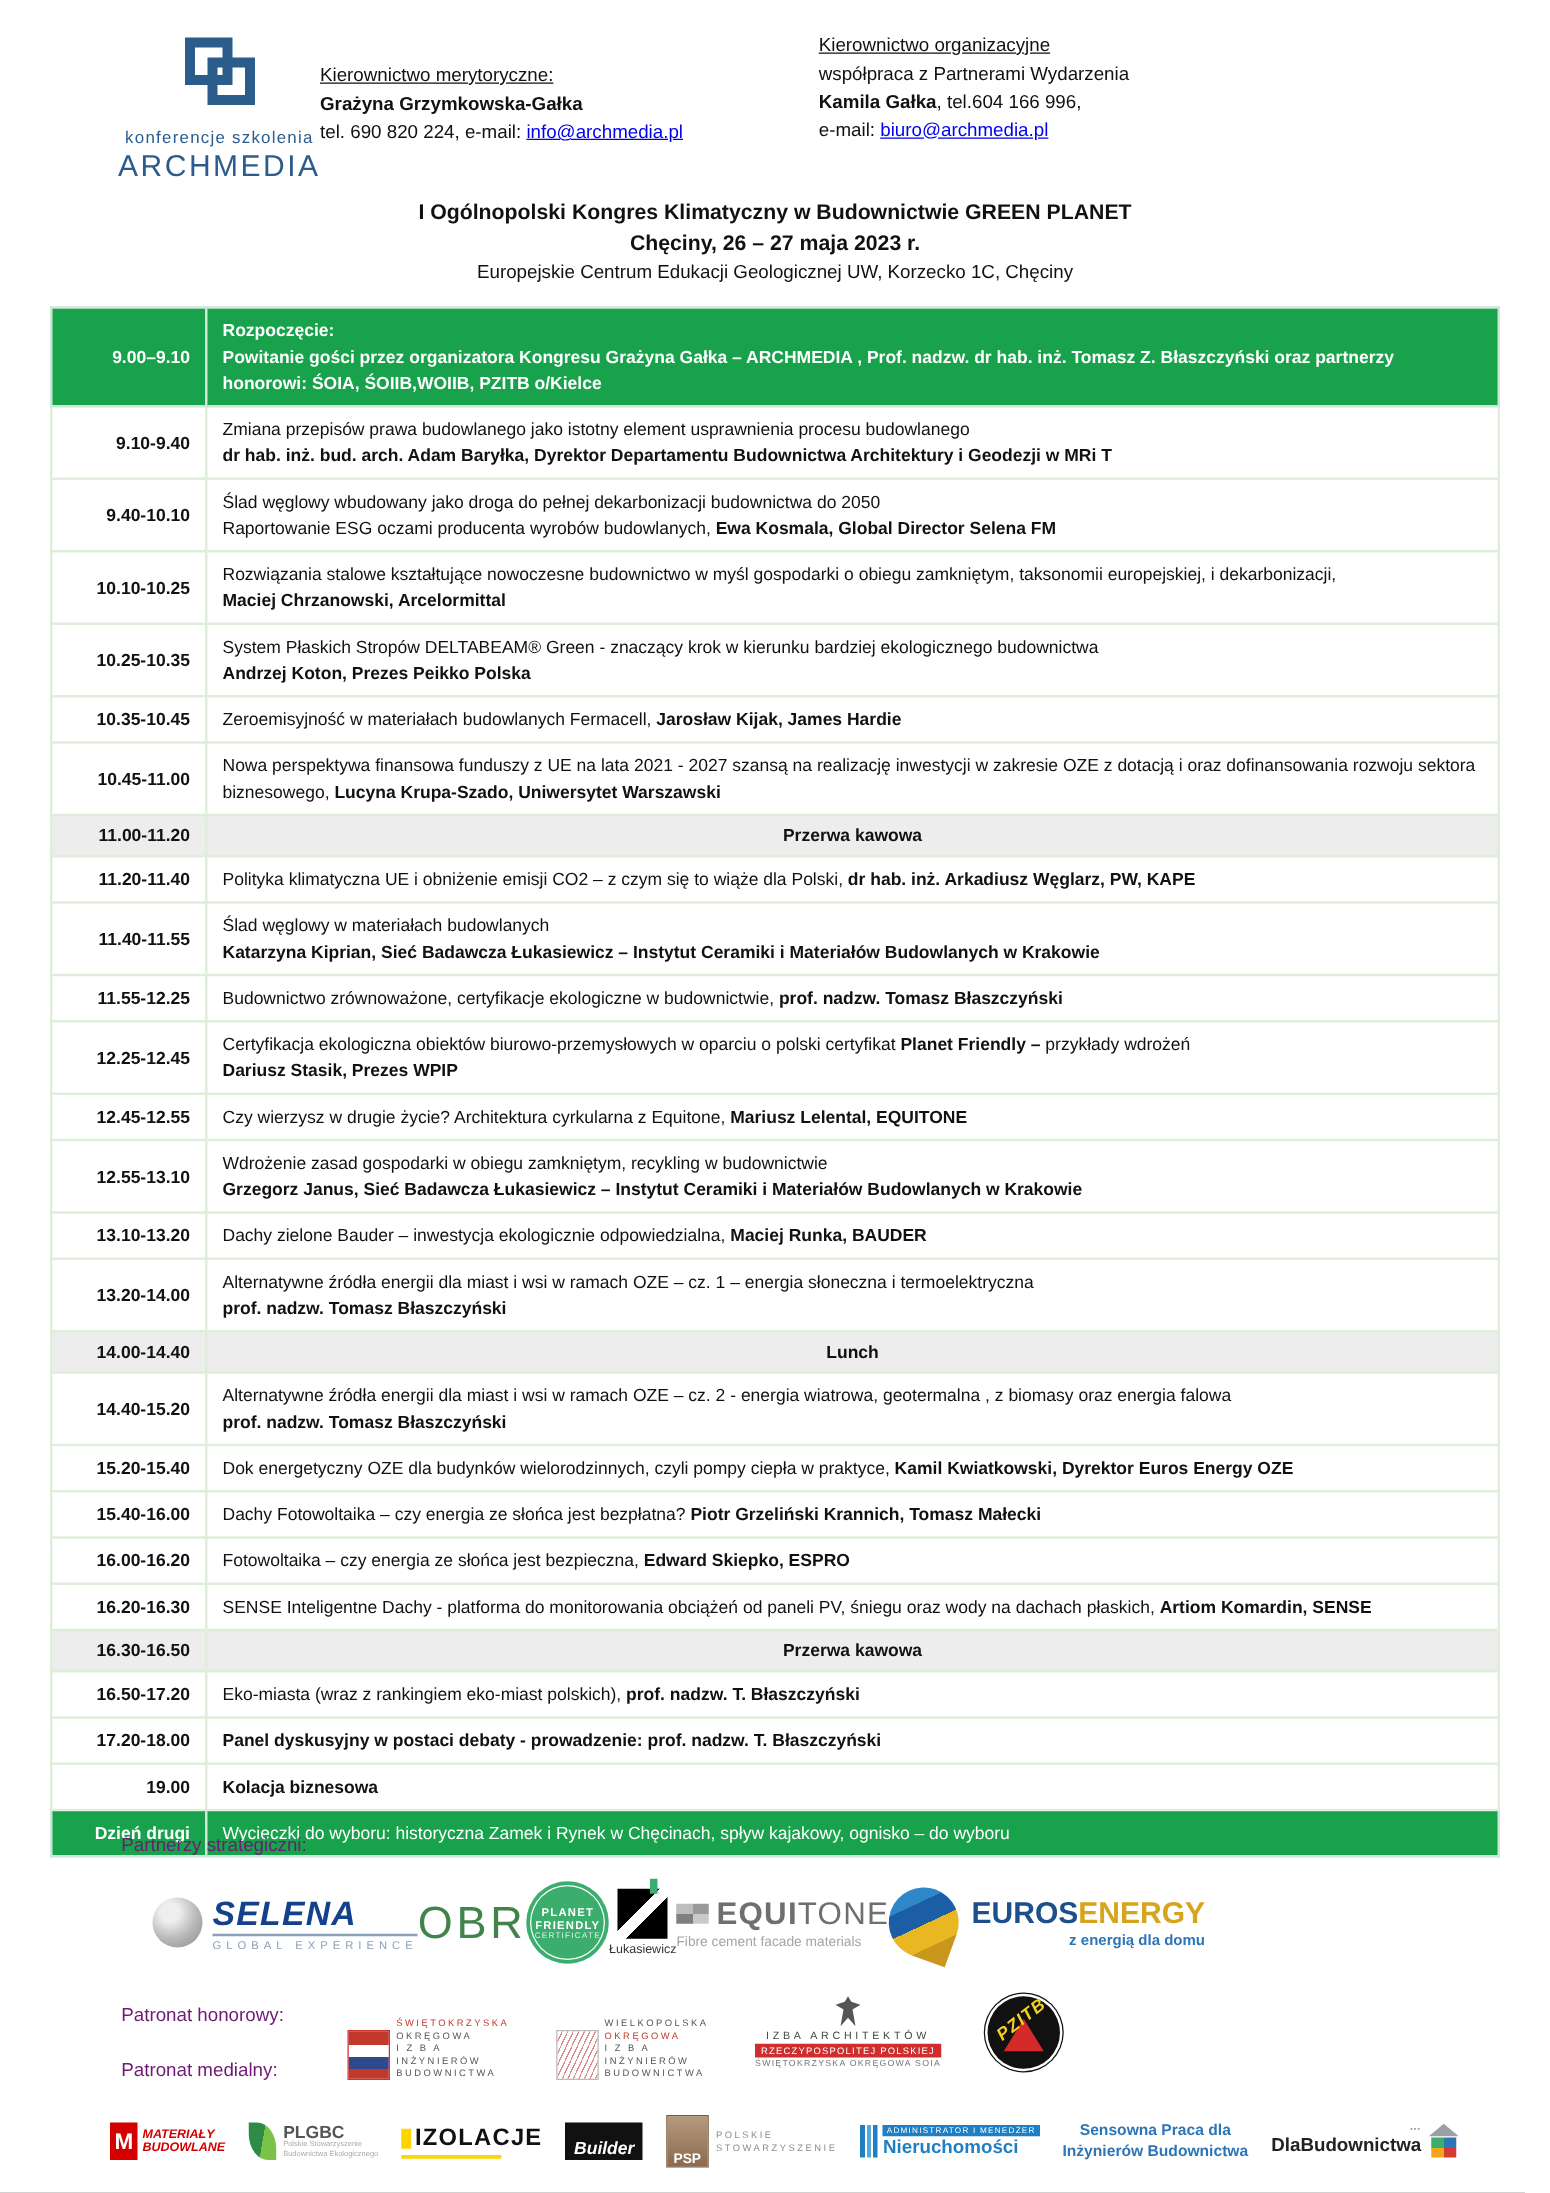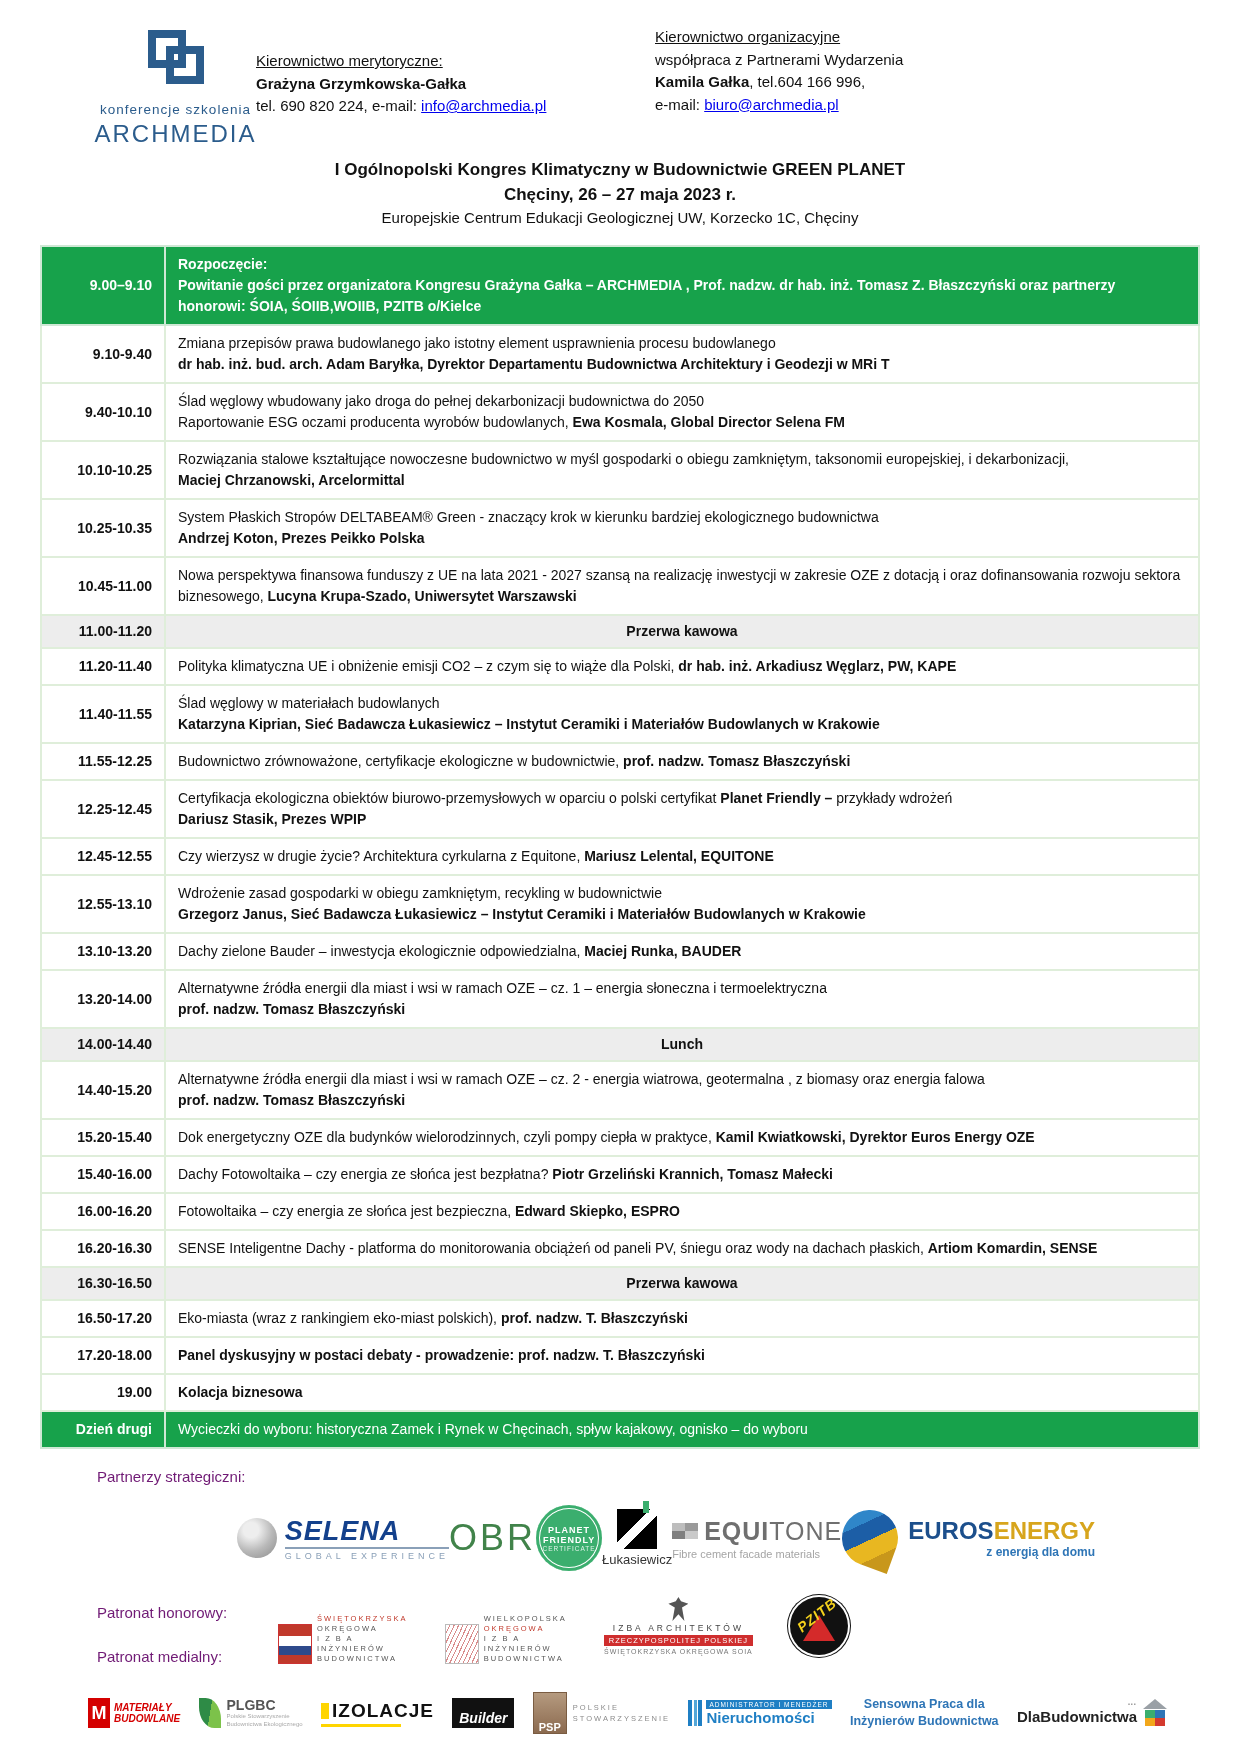--- a/index.html
+++ b/index.html
@@ -33,22 +33,22 @@
   td.time { width:124px; text-align:right; font-weight:bold; white-space:nowrap; padding-right:13px; }
   tr.day td { background:#17a24b; color:#fff; border-color:#cfe8d5; }
   tr.day td.time { color:#fff; }
   tr.break td { background:#ededed; padding-top:5px; padding-bottom:5px; }
   tr.break td.center { text-align:center; font-weight:bold; }
   
   .flabel { position:absolute; left:97px; font-size:15px; color:#701a75; }
   .partners-label { top:1468px; }
   .honorary-label { top:1604px; }
   .media-label { top:1648px; }
-  .partners-row { position:absolute; left:105px; top:1496px; width:990px; height:84px;
-    display:flex; align-items:center; justify-content:flex-end; }
+  .partners-row { position:absolute; left:122px; top:1496px; width:990px; height:84px;
+    display:flex; align-items:center; justify-content:flex-start; }
   .honorary-row { position:absolute; left:278px; top:1580px; width:570px; height:92px;
     display:flex; align-items:center; justify-content:space-between; }
   .media-row { position:absolute; left:88px; top:1682px; width:1080px; height:62px;
     display:flex; align-items:center; justify-content:space-between; }
   
   .lg { display:flex; align-items:center; gap:8px; }
   .selena-globe { width:40px; height:40px; border-radius:50%;
     background:radial-gradient(circle at 35% 30%, #eee 20%, #b9b9b9 55%, #8a8a8a 100%); }
   .selena-text { text-align:left; }
   .selena-name { font-size:27px; font-weight:900; font-style:italic; color:#14418c; letter-spacing:1px; }
@@ -56,21 +56,21 @@
   .obr-name { font-size:36px; font-weight:400; color:#41834a; letter-spacing:3px; }
   .pf-badge { width:66px; height:66px; border-radius:50%; background:#3bae6e; color:#fff;
     display:flex; flex-direction:column; align-items:center; justify-content:center;
     box-shadow:inset 0 0 0 3px #3bae6e, inset 0 0 0 4px #ffffff; text-align:center; }
   .pf-badge .l1 { font-size:9px; font-weight:bold; letter-spacing:1px; }
   .pf-badge .l3 { font-size:6.5px; letter-spacing:1px; opacity:.85; }
   .luk { text-align:center; }
   .luk-mark { width:40px; height:40px; margin:0 auto; background:
     linear-gradient(135deg, #000 42%, #fff 42%, #fff 58%, #000 58%); position:relative; }
   .luk-mark:before { content:""; position:absolute; top:-8px; left:26px; width:6px; height:12px; background:#3bae6e; }
-  .luk-name { font-size:13px; color:#333; margin-top:3px; }
+  .luk-name { font-size:10px; color:#333; margin-top:3px; }
   .eq { text-align:left; }
   .eq-top { display:flex; align-items:center; gap:6px; }
   .eq-blocks { width:26px; height:16px;
     background:conic-gradient(#9a9a9a 25%, #c9c9c9 0 50%, #7f7f7f 0 75%, #bdbdbd 0); }
   .eq-name { font-size:25px; color:#6f6f6f; letter-spacing:1px; }
   .eq-name .bold { font-weight:bold; }
   .eq-sub { font-size:11px; color:#a5a5a5; margin-top:2px; }
   .euros { display:flex; align-items:center; gap:10px; }
   .euros-swirl { width:56px; height:56px; border-radius:50% 50% 0 50%;
     background:linear-gradient(135deg,#2f86c9 0 30%,#1c5ea6 30% 52%,#e8b721 52% 75%,#c8971b 75%); transform:rotate(20deg); }
@@ -187,20 +187,24 @@
     </tr>
     <tr>
       <td class="time">10.10-10.25</td>
       <td><span>Rozwiązania stalowe kształtujące nowoczesne budownictwo w myśl gospodarki o obiegu zamkniętym, taksonomii europejskiej, i dekarbonizacji,</span><br><span class="b">Maciej Chrzanowski, Arcelormittal</span></td>
     </tr>
     <tr>
       <td class="time">10.25-10.35</td>
       <td><span>System Płaskich Stropów DELTABEAM® Green - znaczący krok w kierunku bardziej ekologicznego budownictwa</span><br><span class="b">Andrzej Koton, Prezes Peikko Polska</span></td>
     </tr>
     <tr>
+      <td class="time">10.35-10.45</td>
+      <td><span>Zeroemisyjność w materiałach budowlanych Fermacell, </span><span class="b">Jarosław Kijak, James Hardie</span></td>
+    </tr>
+    <tr>
       <td class="time">10.45-11.00</td>
       <td><span>Nowa perspektywa finansowa funduszy z UE na lata 2021 - 2027 szansą na realizację inwestycji w zakresie OZE z dotacją i oraz dofinansowania rozwoju sektora biznesowego, </span><span class="b">Lucyna Krupa-Szado,  Uniwersytet Warszawski</span></td>
     </tr>
     <tr class="break">
       <td class="time">11.00-11.20</td>
       <td class="center">Przerwa kawowa</td>
     </tr>
     <tr>
       <td class="time">11.20-11.40</td>
       <td><span>Polityka klimatyczna UE i obniżenie emisji CO2 – z czym się to wiąże dla Polski, </span><span class="b">dr  hab. inż.  Arkadiusz Węglarz, PW, KAPE</span></td>

